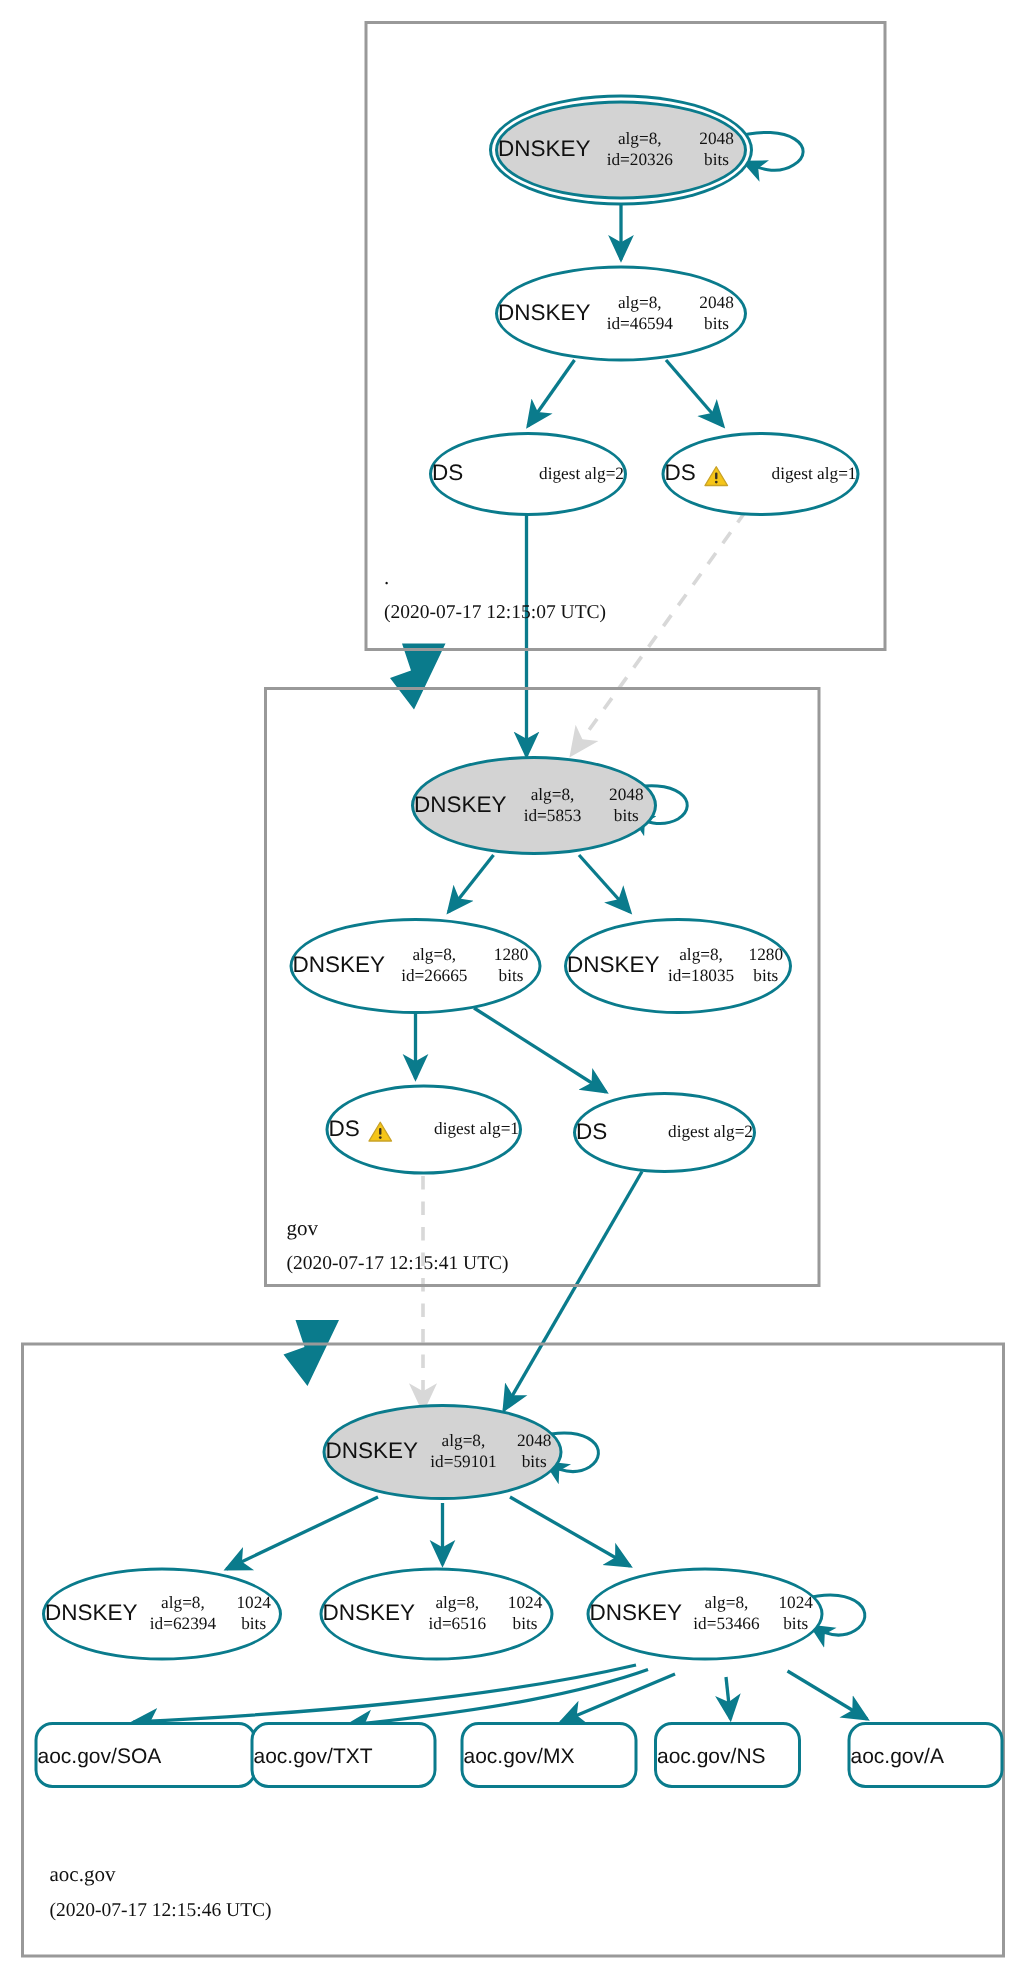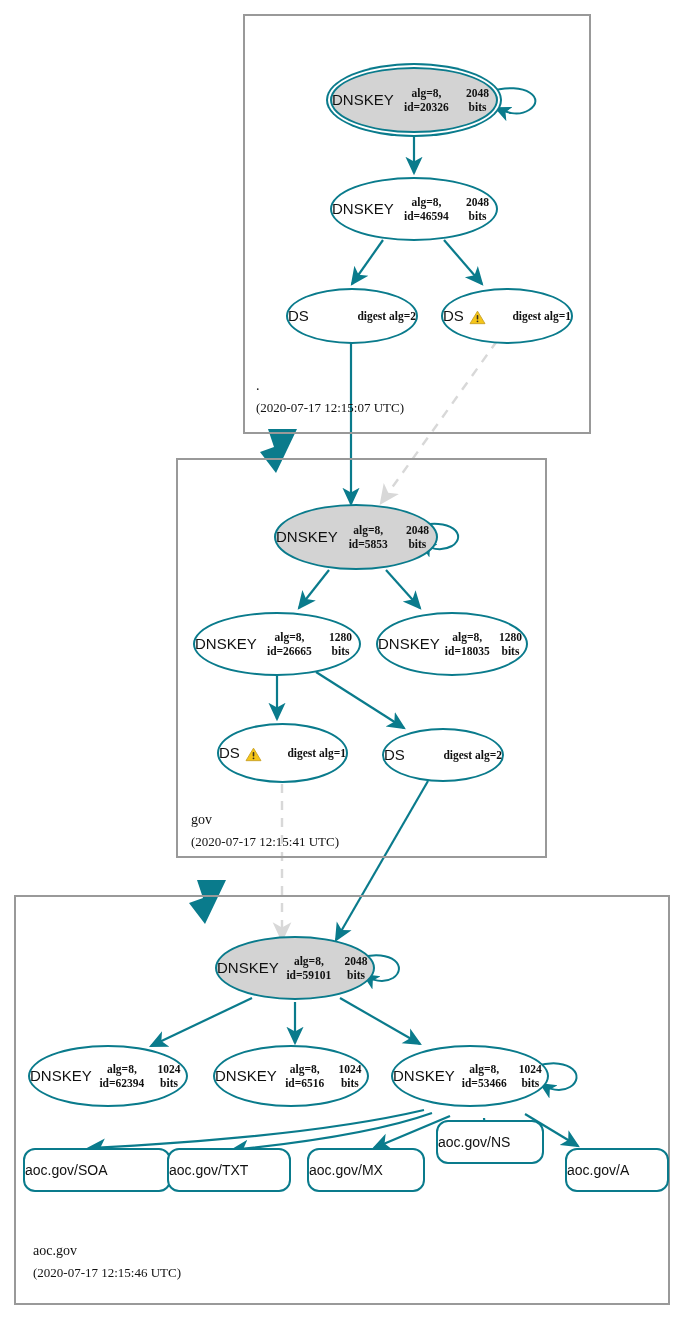--- a/index.html
+++ b/index.html
@@ -17,21 +17,21 @@
   .node{position:absolute;display:flex;flex-direction:row;align-items:center;
         justify-content:space-between;box-sizing:border-box;text-align:center;}
 
   .ellipse{border:2px solid #0a7b8c;border-radius:50%;background:#ffffff;}
   .ellipse.ksk{background:#d3d3d3;}
   .ellipse.dbl{box-shadow:0 0 0 2px #ffffff, 0 0 0 4px #0a7b8c;}
 
   .rrset{border:2px solid #0a7b8c;border-radius:12px;background:#ffffff;}
 
   .t1{font-family:"Liberation Sans",sans-serif;font-size:15px;color:#111;line-height:1.15;}
-  .t2{font-family:"Liberation Serif",serif;font-size:11.5px;color:#111;line-height:1.25;font-weight:bold;}
+  .t2{font-family:"Liberation Serif",serif;font-size:11.5px;color:#111;line-height:1.25;}
   .t3{font-family:"Liberation Sans",sans-serif;font-size:14px;color:#111;line-height:1.15;}
 
   .ds-head{display:flex;align-items:center;justify-content:center;gap:5px;}
   .warn{width:17px;height:15px;display:inline-block;position:relative;top:1px;}
 </style>
 </head>
 <body>
 
 <div id="stage">
 
@@ -217,21 +217,21 @@
   </div>
 
   <div class="node rrset" style="left:307px;top:1148px;width:118px;height:44px;">
     <div class="t3">aoc.gov/MX</div>
   </div>
 
   <div class="node rrset" style="left:167px;top:1148px;width:124px;height:44px;">
     <div class="t3">aoc.gov/TXT</div>
   </div>
 
-  <div class="node rrset" style="left:436px;top:1120px;width:108px;height:44px;">
+  <div class="node rrset" style="left:436px;top:1148px;width:98px;height:44px;">
     <div class="t3">aoc.gov/NS</div>
   </div>
 
   <div class="node rrset" style="left:565px;top:1148px;width:104px;height:44px;">
     <div class="t3">aoc.gov/A</div>
   </div>
 
 </div>
 
 </body></html>

